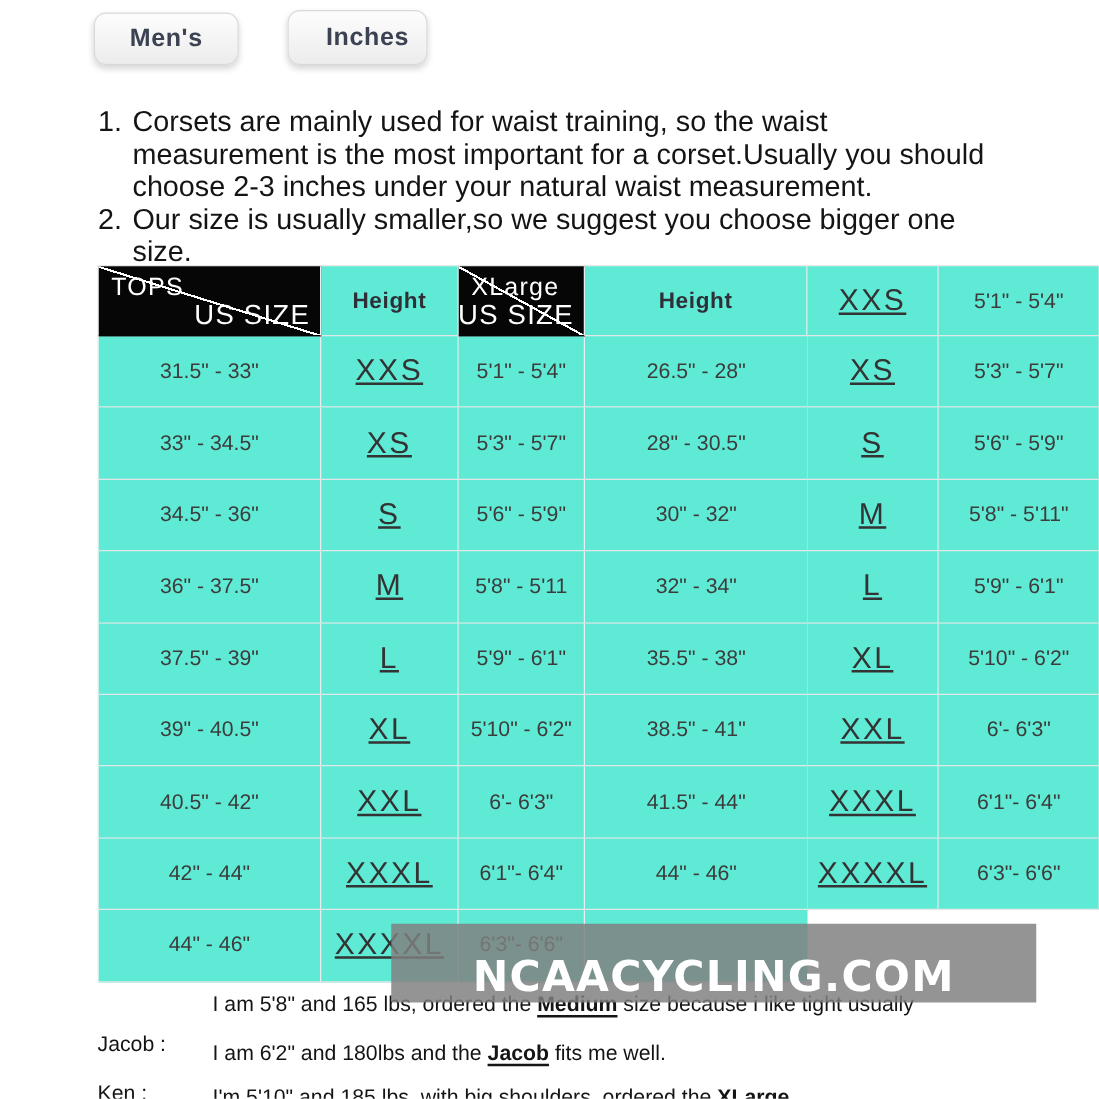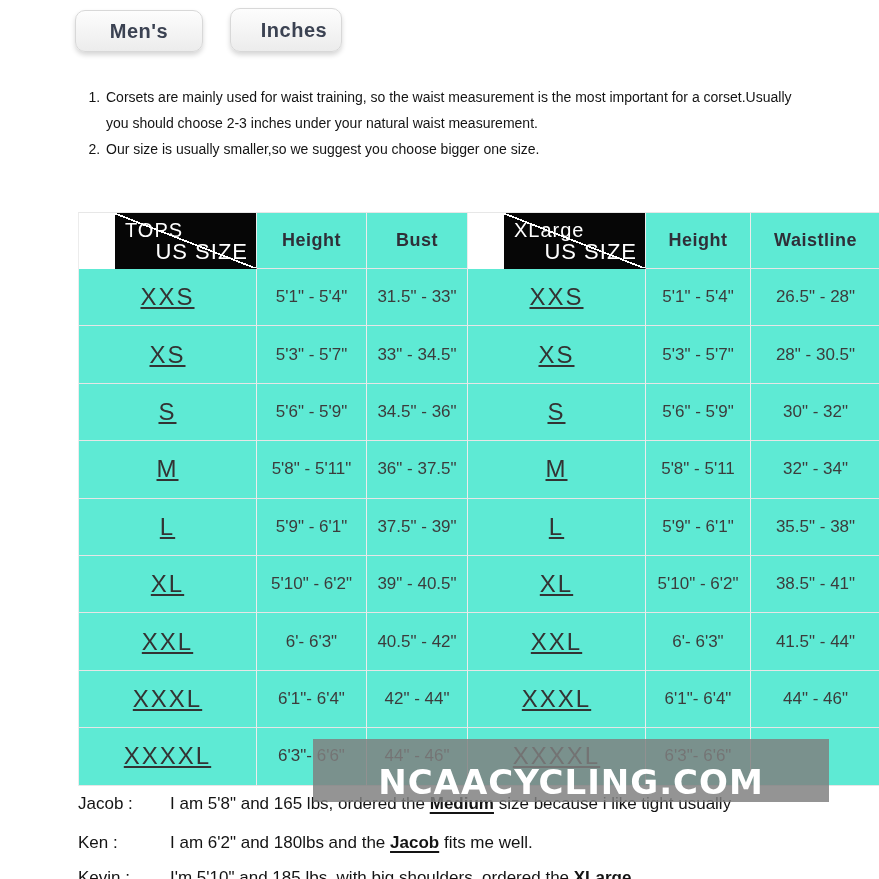--- a/index.html
+++ b/index.html
@@ -17,27 +17,27 @@
     position:absolute;
     display:flex; align-items:center; justify-content:center;
     background:linear-gradient(#fdfdfd,#ececec);
     border:1px solid #d8d8d8;
     border-radius:10px;
     box-shadow:0 3px 5px rgba(0,0,0,0.16);
     font-weight:bold; font-size:20px; color:#3b4252;
     letter-spacing:.5px;
     cursor:pointer;
   }
-  #btn-mens   { left:75px;  top:10px; width:128px; height:42px;justify-content:center; }
+  #btn-mens   { left:75px;  top:10px; width:116px; height:42px;justify-content:center; }
   #btn-inches { left:230px; top:8px;  width:112px; height:44px;padding-left:16px; }
 
   
   .notes {
     position:absolute; left:82px; top:84px; width:712px;
-    font-size:14px; line-height:26px; color:#141414;
+    font-size:23px; line-height:26px; color:#141414;
     list-style-position:outside; padding-left:22px;
   }
   .notes li { padding-left:2px; }
 
   
   .chart {
     position:absolute; left:78px; top:212px; width:801px;
     display:grid;
     grid-template-columns:178px 110px 101px 178px 105px 129px;
     grid-template-rows:56px repeat(9, 57.4px);
@@ -59,21 +59,20 @@
     position:relative;
     background:
       linear-gradient(to top right,
         rgba(0,0,0,0) calc(50% - 1.3px),
         #ffffff calc(50% - 1.3px),
         #ffffff calc(50% + 0.4px),
         rgba(0,0,0,0) calc(50% + 0.4px)),
       #060606;
     border-bottom:1px solid #060606;
     color:#fff;
-    margin-left:36px;
   }
   .corner .tl { position:absolute; top:6px;  left:10px;  font-size:20px; letter-spacing:1px; }
   .corner .br { position:absolute; bottom:3px; right:8px; font-size:22px; letter-spacing:1px; }
 
   
   .watermark {
     position:absolute; left:313px; top:739px; width:516px; height:63px;
     background:rgba(128,128,128,0.84);
     z-index:5;
     display:flex; align-items:flex-end; justify-content:center;
@@ -84,21 +83,21 @@
     letter-spacing:1px; line-height:1; padding-bottom:3px;
     white-space:nowrap;
   }
 
   
   .testimonial {
     position:absolute; left:78px; width:801px;
     display:flex; font-size:17px; color:#141414;
     white-space:nowrap; overflow:hidden;
   }
-  .t-name { width:92px; flex:0 0 92px; }
+  .t-name { width:92px; flex:0 0 92px;margin-top:32px; }
   .t-strong { font-weight:bold; text-decoration:underline; text-decoration-thickness:2px; text-underline-offset:3px; }
   #t1 { top:794px; }
   #t2 { top:833px; }
   #t3 { top:868px; }
 </style>
 </head>
 <body>
 
 <div class="btn" id="btn-mens">
   <span>Men's</span>
@@ -111,27 +110,25 @@
   <li>Corsets are mainly used for waist training, so the waist measurement is the most important for a corset.Usually you should choose 2-3 inches under your natural waist measurement.</li>
   <li>Our size is usually smaller,so we suggest you choose bigger one size.</li>
 </ol>
 
 <div class="chart">
   <div class="cell corner">
     <span class="tl">TOPS</span>
     <span class="br">US SIZE</span>
   </div>
   <div class="cell colhead">Height</div>
-  <div class="cell colhead">Bust</div>
   <div class="cell corner">
     <span class="tl">XLarge</span>
     <span class="br">US SIZE</span>
   </div>
   <div class="cell colhead">Height</div>
-  <div class="cell colhead lastcol">Waistline</div>
 
 <div class="cell size">XXS</div>
     <div class="cell ">5'1" - 5'4"</div>
     <div class="cell ">31.5" - 33"</div>
     <div class="cell size">XXS</div>
     <div class="cell ">5'1" - 5'4"</div>
     <div class="cell lastcol">26.5" - 28"</div>
     <div class="cell size">XS</div>
     <div class="cell ">5'3" - 5'7"</div>
     <div class="cell ">33" - 34.5"</div>

